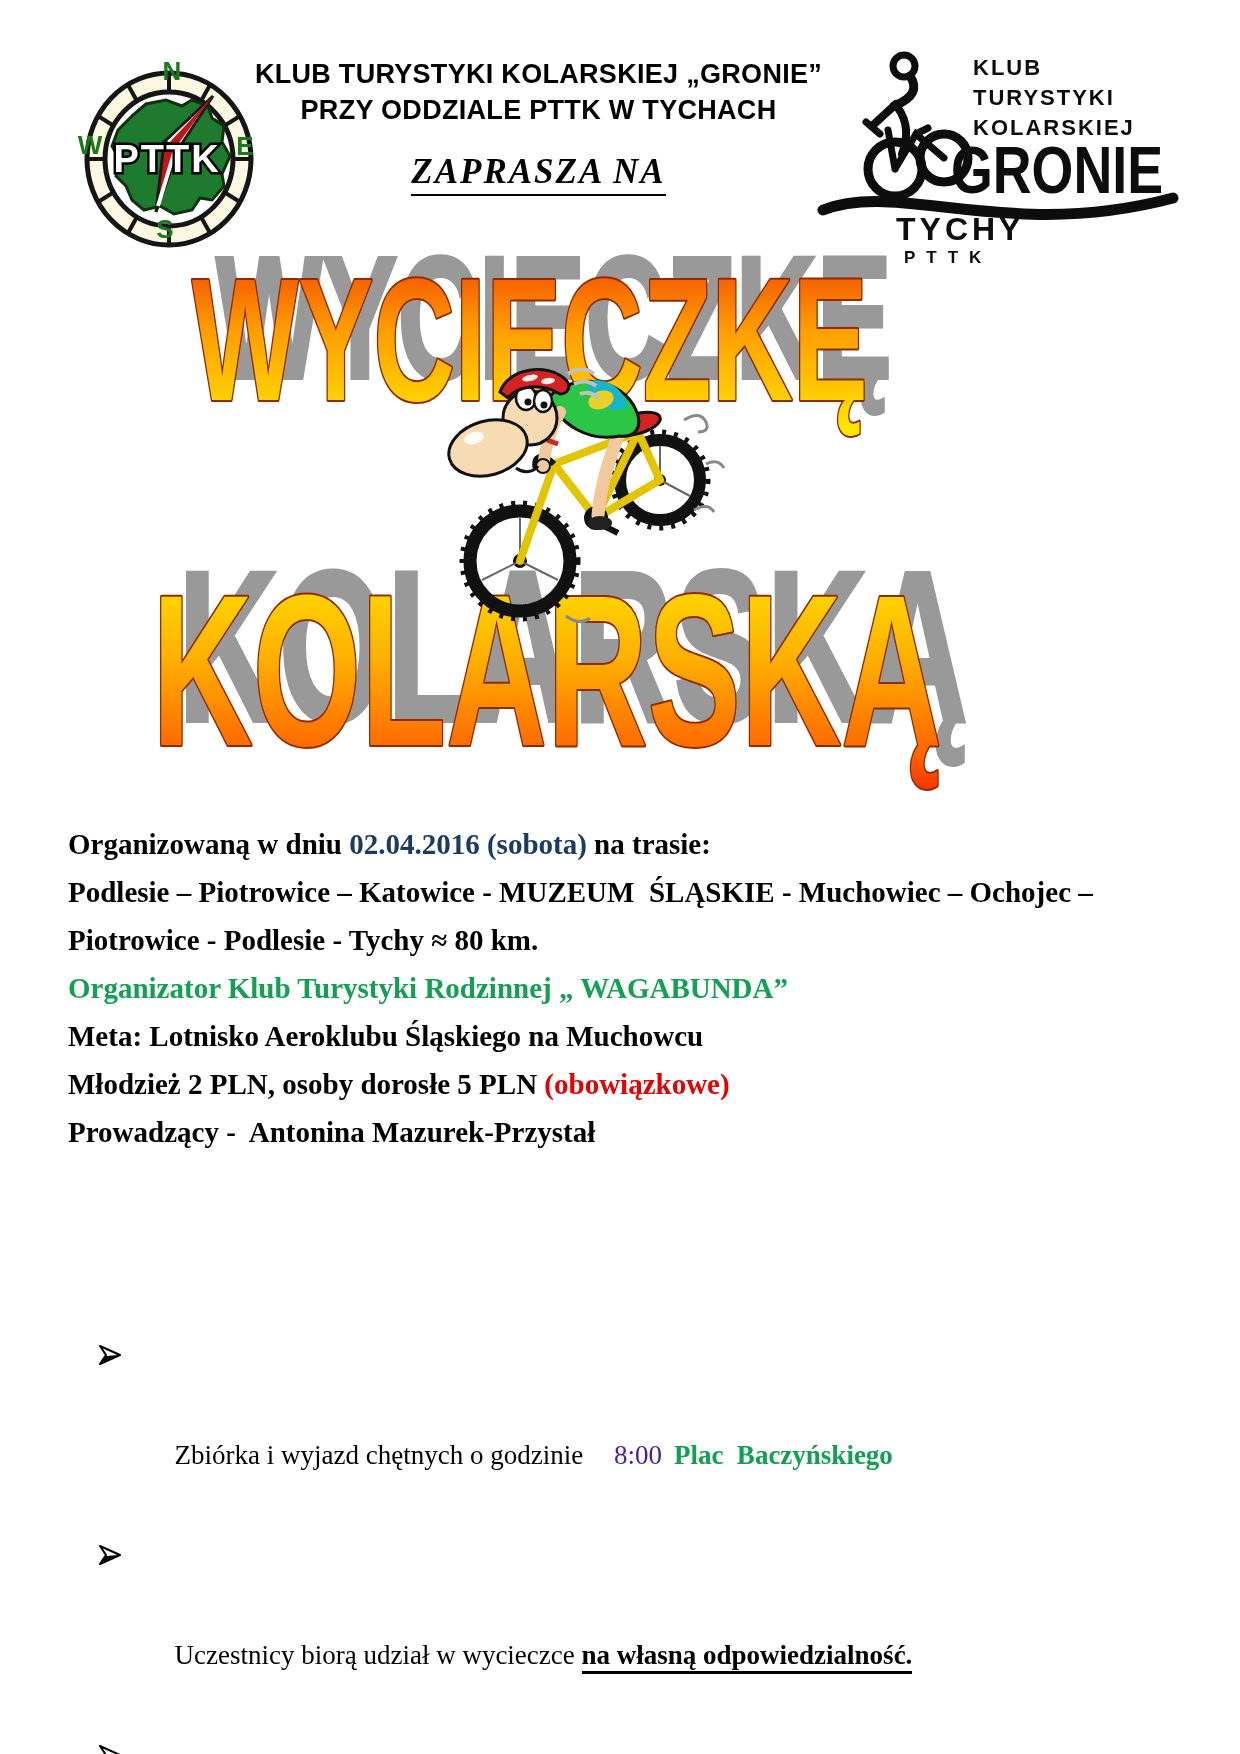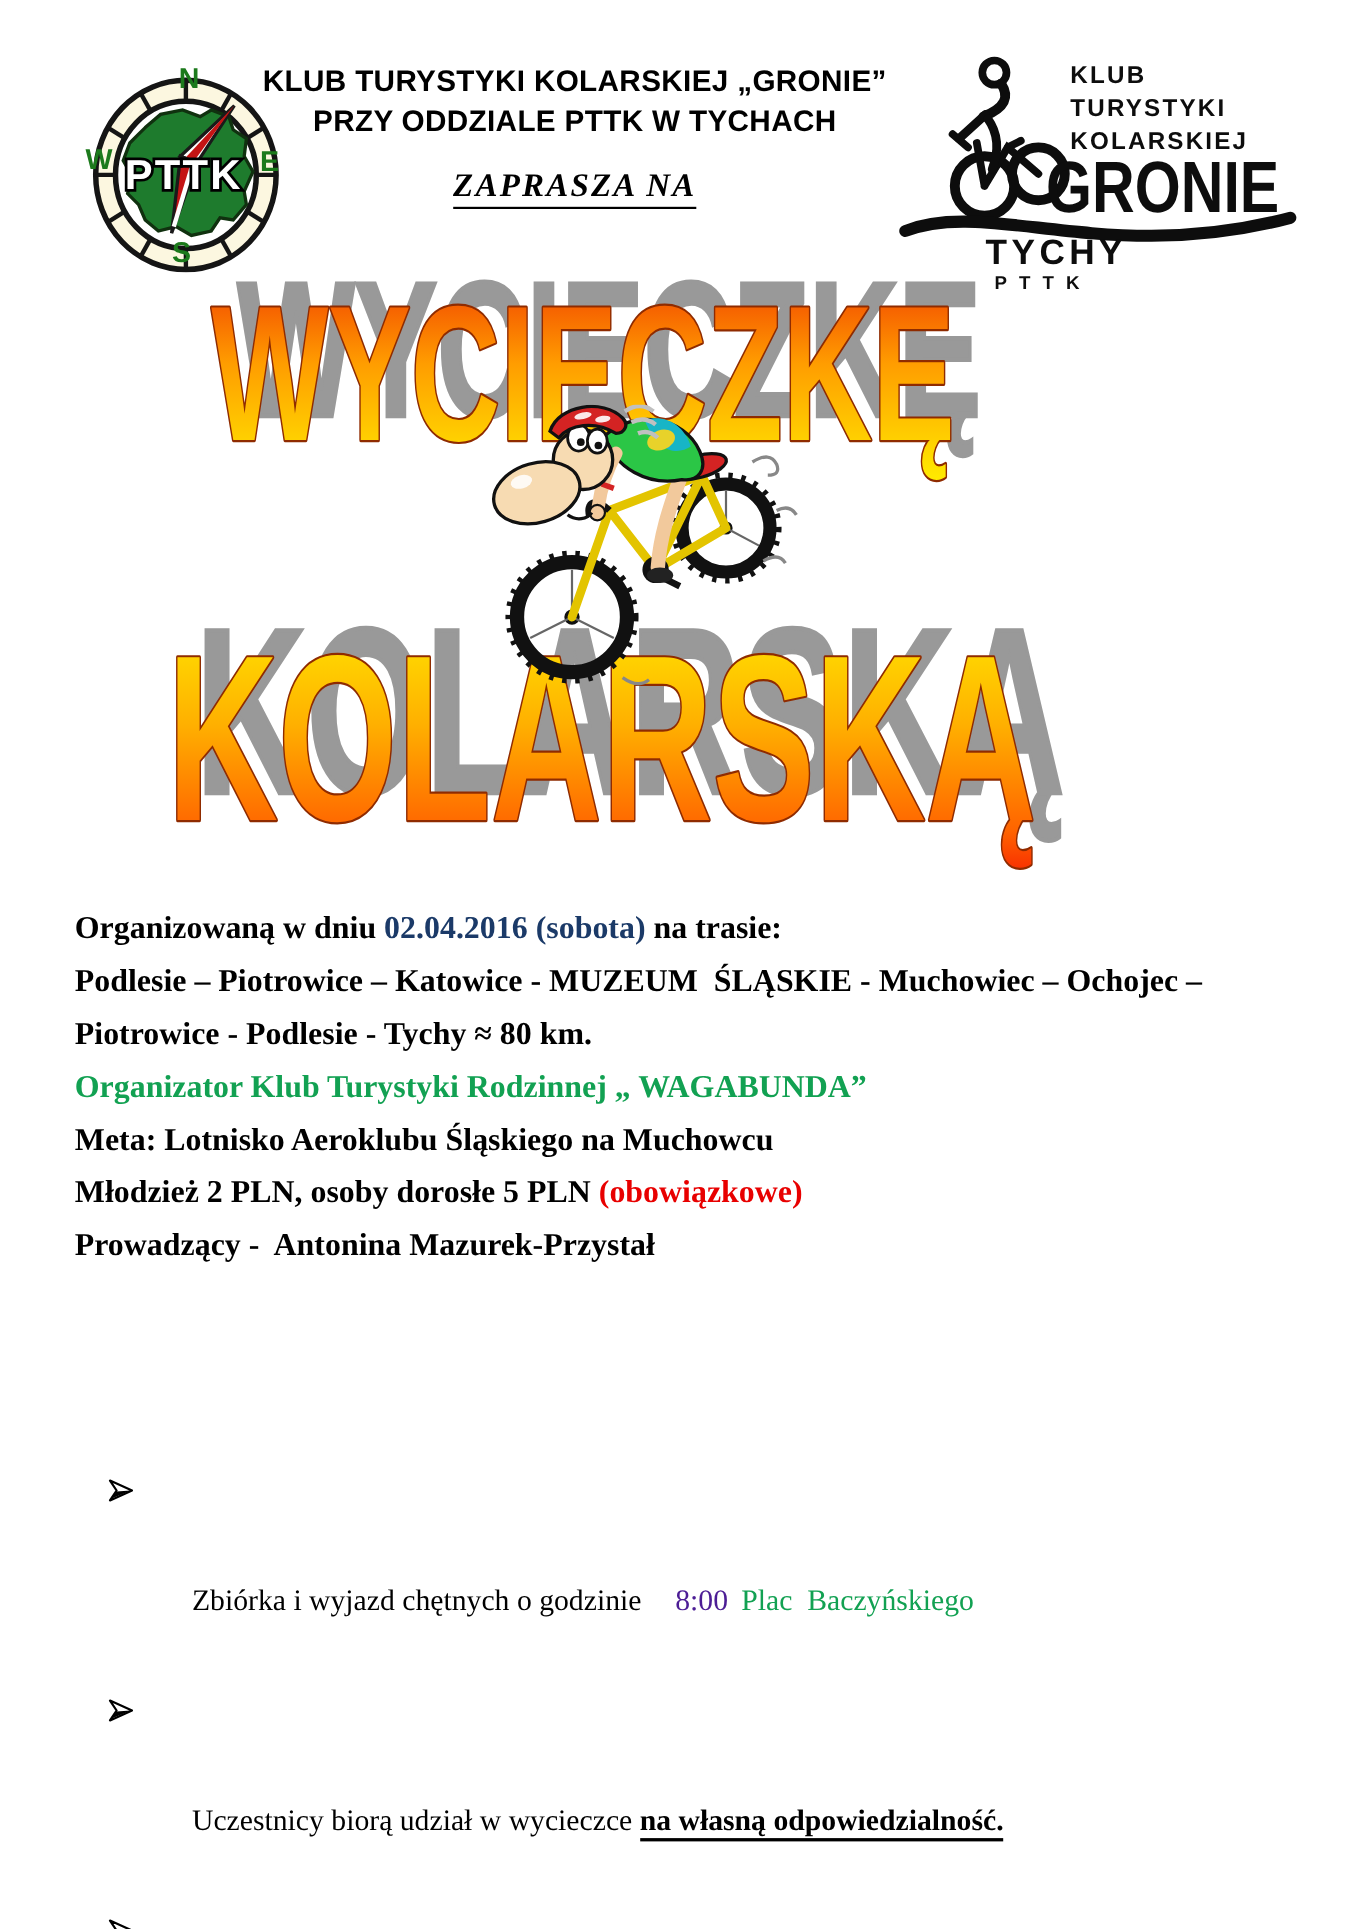--- a/index.html
+++ b/index.html
@@ -1,25 +1,25 @@
 <!DOCTYPE html>
 <html><head>
 <meta charset="utf-8">
 <style>
   html,body { margin:0; padding:0; background:#fff; }
   .page { position:relative; width:1240px; height:1754px; background:#fff; overflow:hidden;
           font-family:"Liberation Serif", serif; color:#000; }
 
   
   .pttk-logo { position:absolute; left:72px; top:48px; width:185px; height:200px; }
-  .hdr-text { position:absolute; left:235px; top:56px; width:575px; text-align:center;
+  .hdr-text { position:absolute; left:251px; top:56px; width:575px; text-align:center;
               font-family:"Liberation Sans", sans-serif; font-weight:bold; }
   .hdr-line { font-size:27px; line-height:36px; letter-spacing:0.3px; white-space:pre; }
   .invite { display:inline-block; margin-top:24px; font-family:"Liberation Serif", serif;
-            font-style:italic; font-weight:bold; font-size:30px; letter-spacing:2px;
+            font-style:italic; font-weight:bold; font-size:35px; letter-spacing:2px;
             border-bottom:2px solid #000; padding-bottom:2px; }
   .gronie-logo { position:absolute; left:768px; top:30px; width:470px; height:240px; }
   .gl-small { font:bold 22px "Liberation Sans", sans-serif; letter-spacing:2px; fill:#0d0d0d; }
   .gl-big   { font:bold 66px "Liberation Sans", sans-serif; fill:#0d0d0d; }
   .gl-city  { font:bold 32px "Liberation Sans", sans-serif; letter-spacing:4px; fill:#0d0d0d; }
   .gl-org   { font:bold 17px "Liberation Sans", sans-serif; letter-spacing:11px; fill:#0d0d0d; }
   .cl { font:bold 26px "Liberation Sans", sans-serif; fill:#1c7a1c; text-anchor:middle; }
   .pttk-word { font:bold 38px "Liberation Sans", sans-serif; fill:#fff; stroke:#000;
                stroke-width:5px; paint-order:stroke; text-anchor:middle; letter-spacing:2px; }
 
@@ -41,21 +41,21 @@
   .blue { color:#1b3a68; }
   .green { color:#12a152; }
   .red { color:#e80000; }
   .darkred { color:#4c1d95; }
 
   
   .bullets { position:absolute; left:68px; top:1330px; width:1150px; list-style:none; margin:0; padding:0; }
   .bullets li { position:relative; padding-left:66px; font-size:27px; line-height:50px; white-space:pre-wrap; }
   .arrow { position:absolute; left:30px; top:13px; width:24px; height:24px; }
   .bu { font-weight:bold; border-bottom:3px solid #000; padding-bottom:1px; }
-  .g-bold { font-weight:normal; }
+  .g-bold { font-weight:bold; }
   .gap1 { margin-left:24px; }
   .gap2 { margin-left:12px; }
 </style>
 </head>
 <body>
 
 <div class="page">
 
   <svg class="pttk-logo" viewBox="0 0 185 200">
     <ellipse cx="97" cy="111" rx="82" ry="86" fill="#fcf7e0" stroke="#151515" stroke-width="5"></ellipse>

